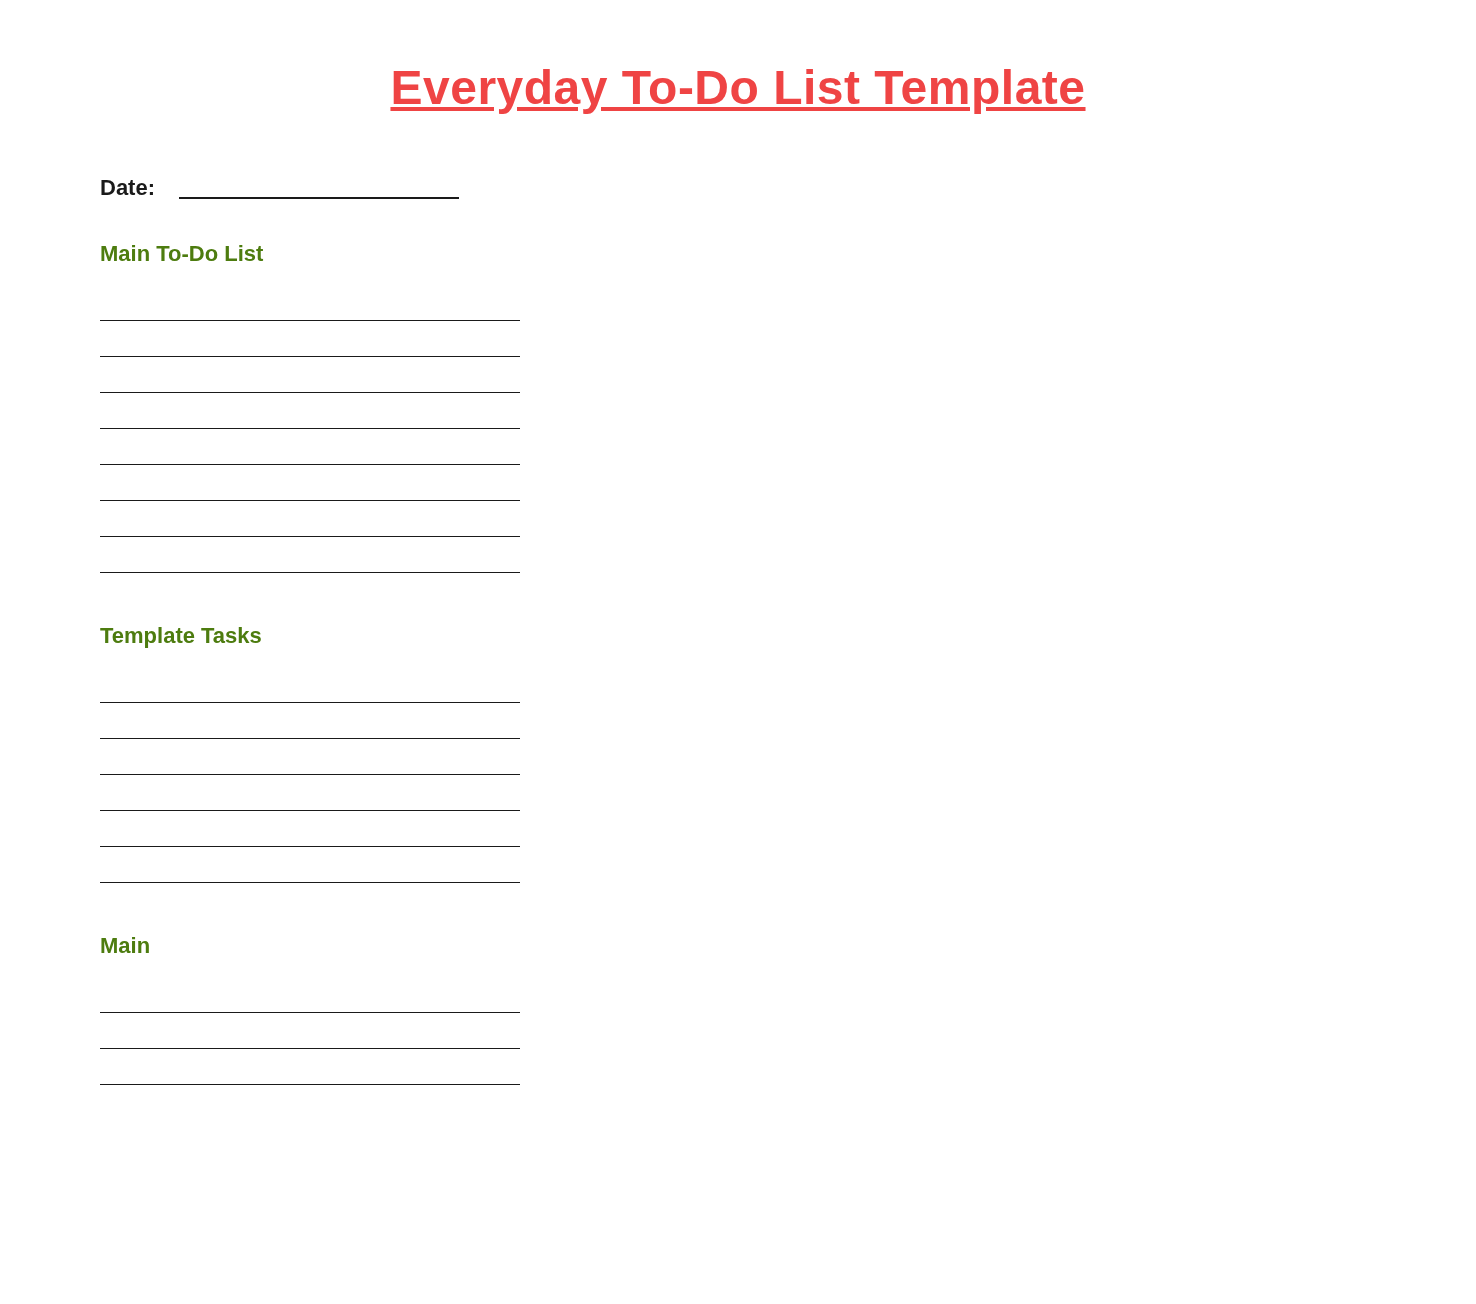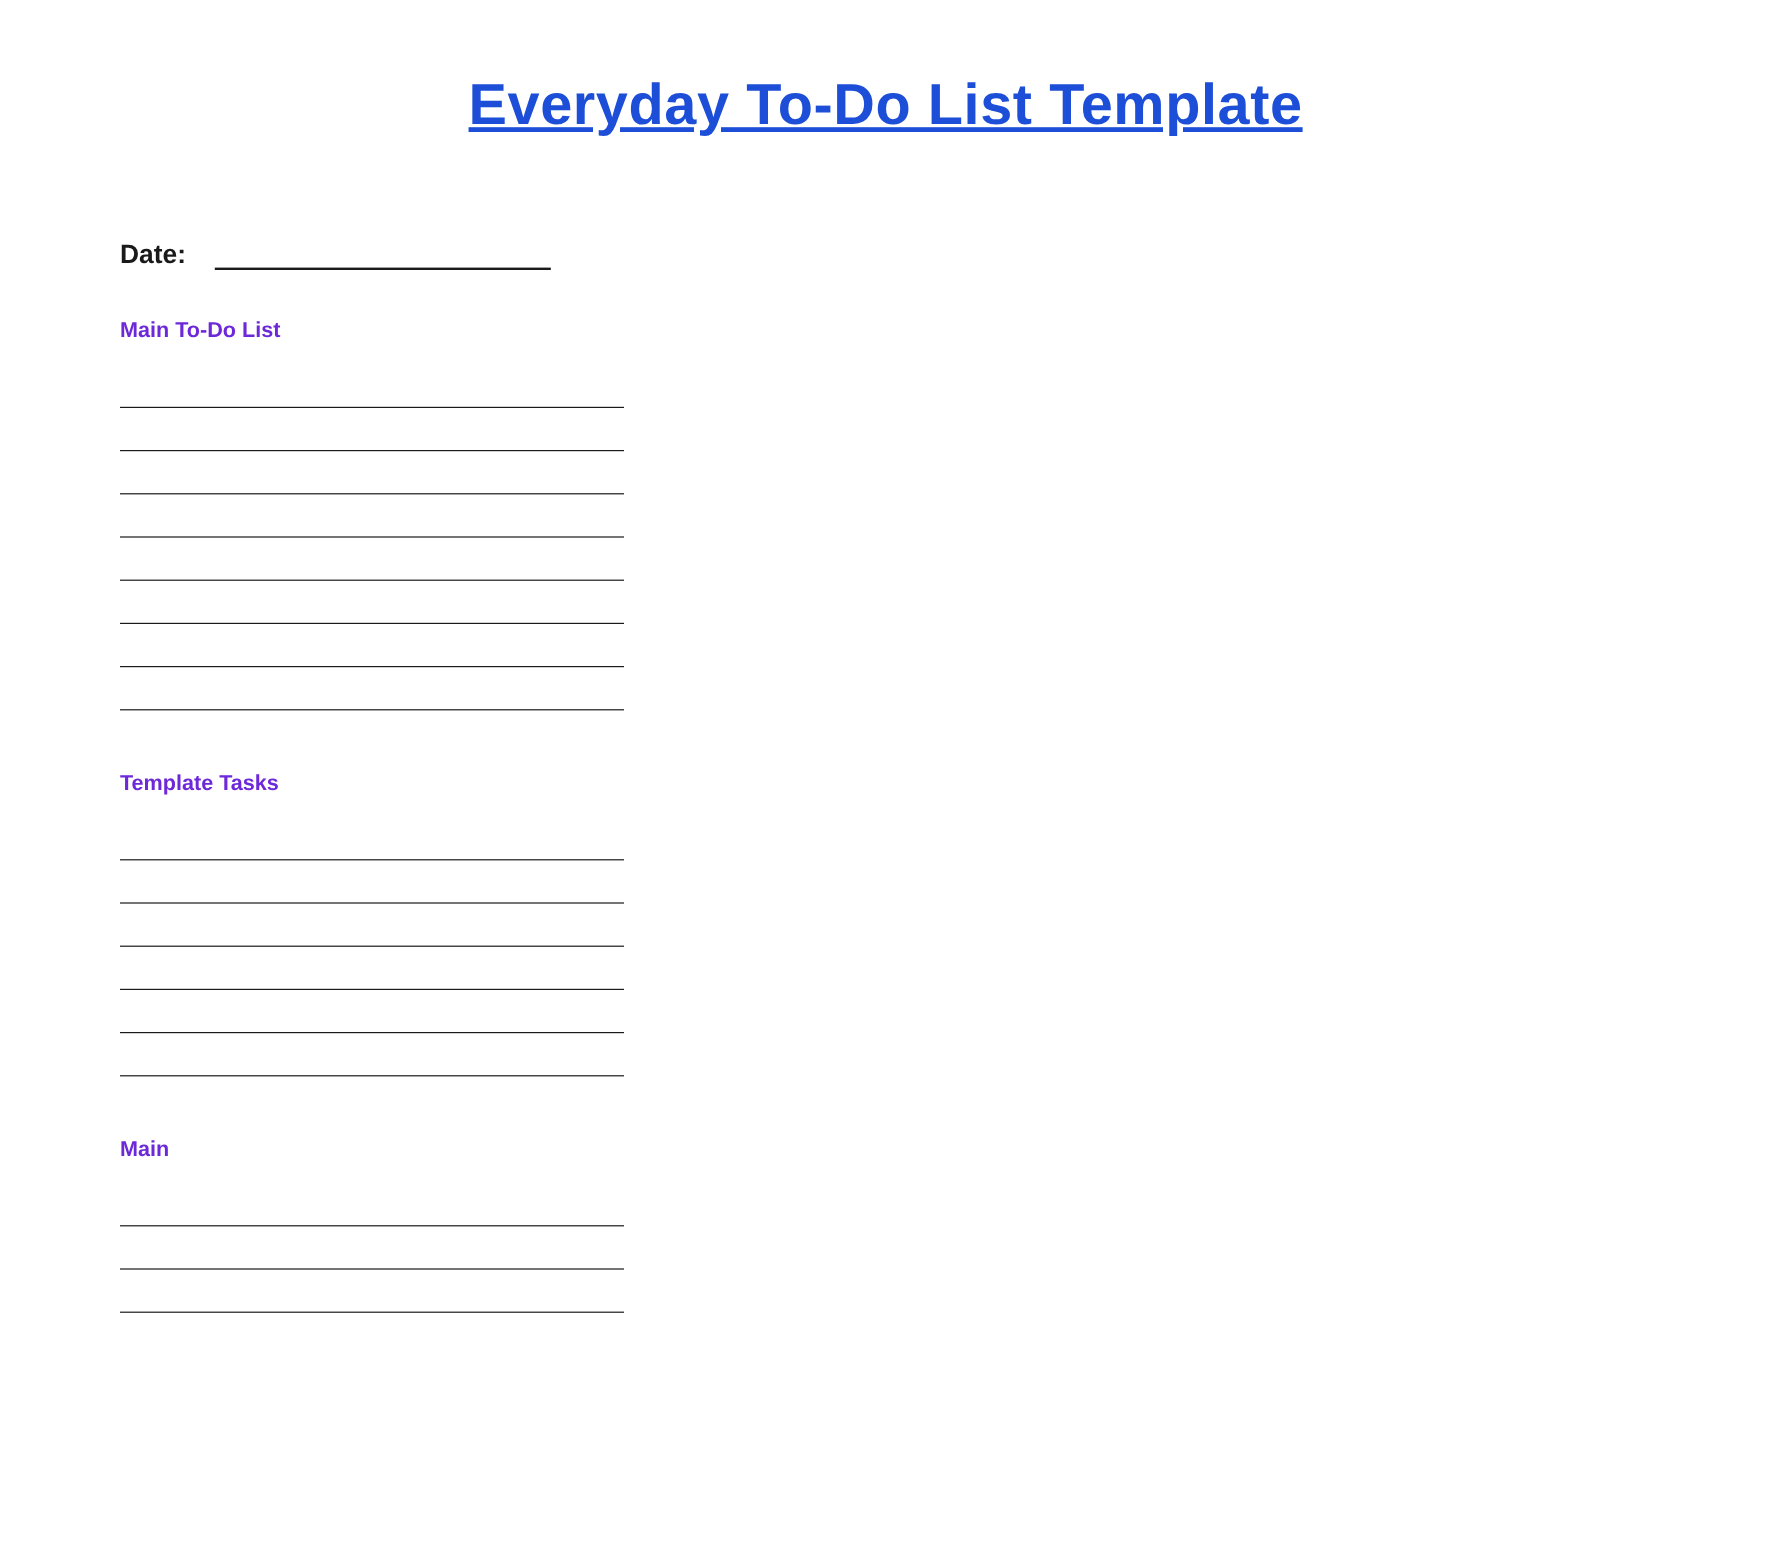--- a/index.html
+++ b/index.html
@@ -13,50 +13,50 @@
       font-family: Arial, sans-serif;
       width: 1476px;
       min-height: 1304px;
       padding: 60px 100px;
     }
 
     .page-title {
       text-align: center;
       font-size: 48px;
       font-weight: bold;
-      color: #1d4ed8;
+      color: #ef4444;
       text-decoration: underline;
-      margin-bottom: 84px;
+      margin-bottom: 60px;
       letter-spacing: 0.5px;
     }
 
     .date-section {
       margin-bottom: 40px;
       display: flex;
-      align-items: flex-end;
+      align-items: flex-start;
       gap: 24px;
       margin-top: 26px;
     }
 
     .date-label {
       font-size: 22px;
       font-weight: bold;
       color: #1a1a1a;
     }
 
     .date-line {
       border-bottom: 2px solid #1a1a1a;
       width: 280px;
       height: 24px;
     }
 
     .section-title {
-      font-size: 18px;
+      font-size: 22px;
       font-weight: bold;
-      color: #6d28d9;
+      color: #4d7c0f;
       margin-bottom: 18px;
     }
 
     .section {
       margin-bottom: 50px;
     }
 
     .write-lines {
       display: flex;
       flex-direction: column;

